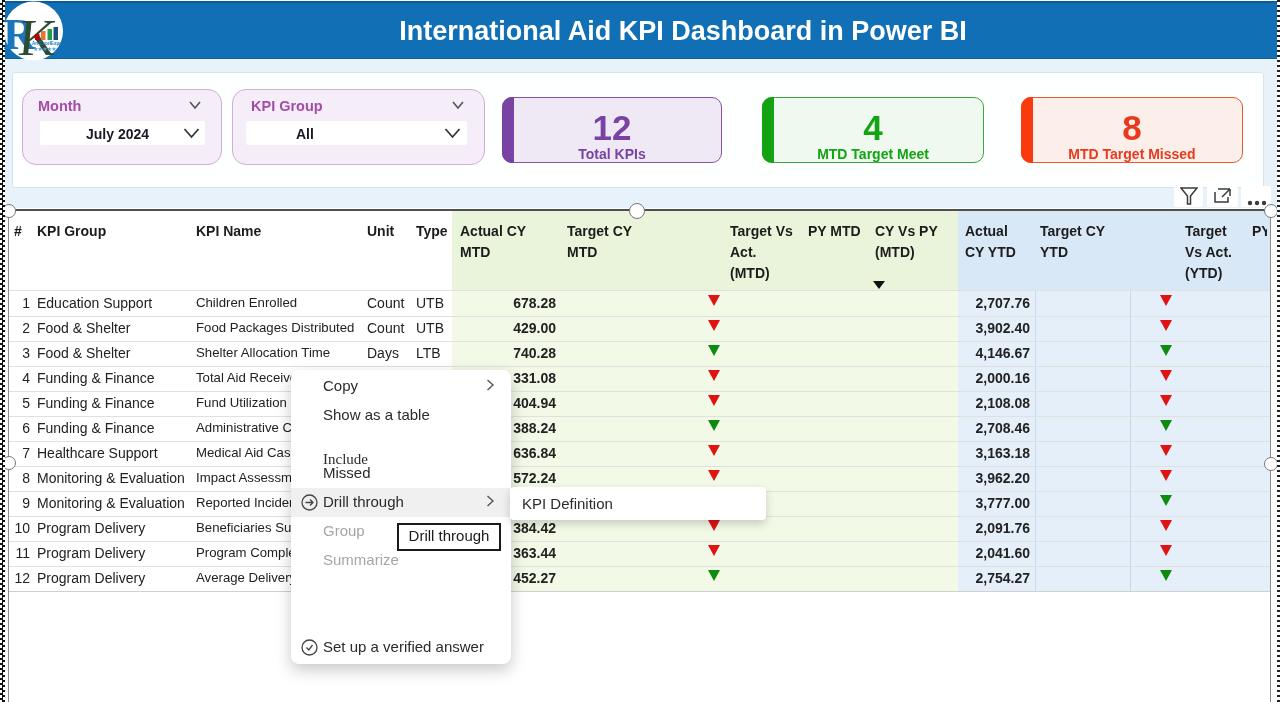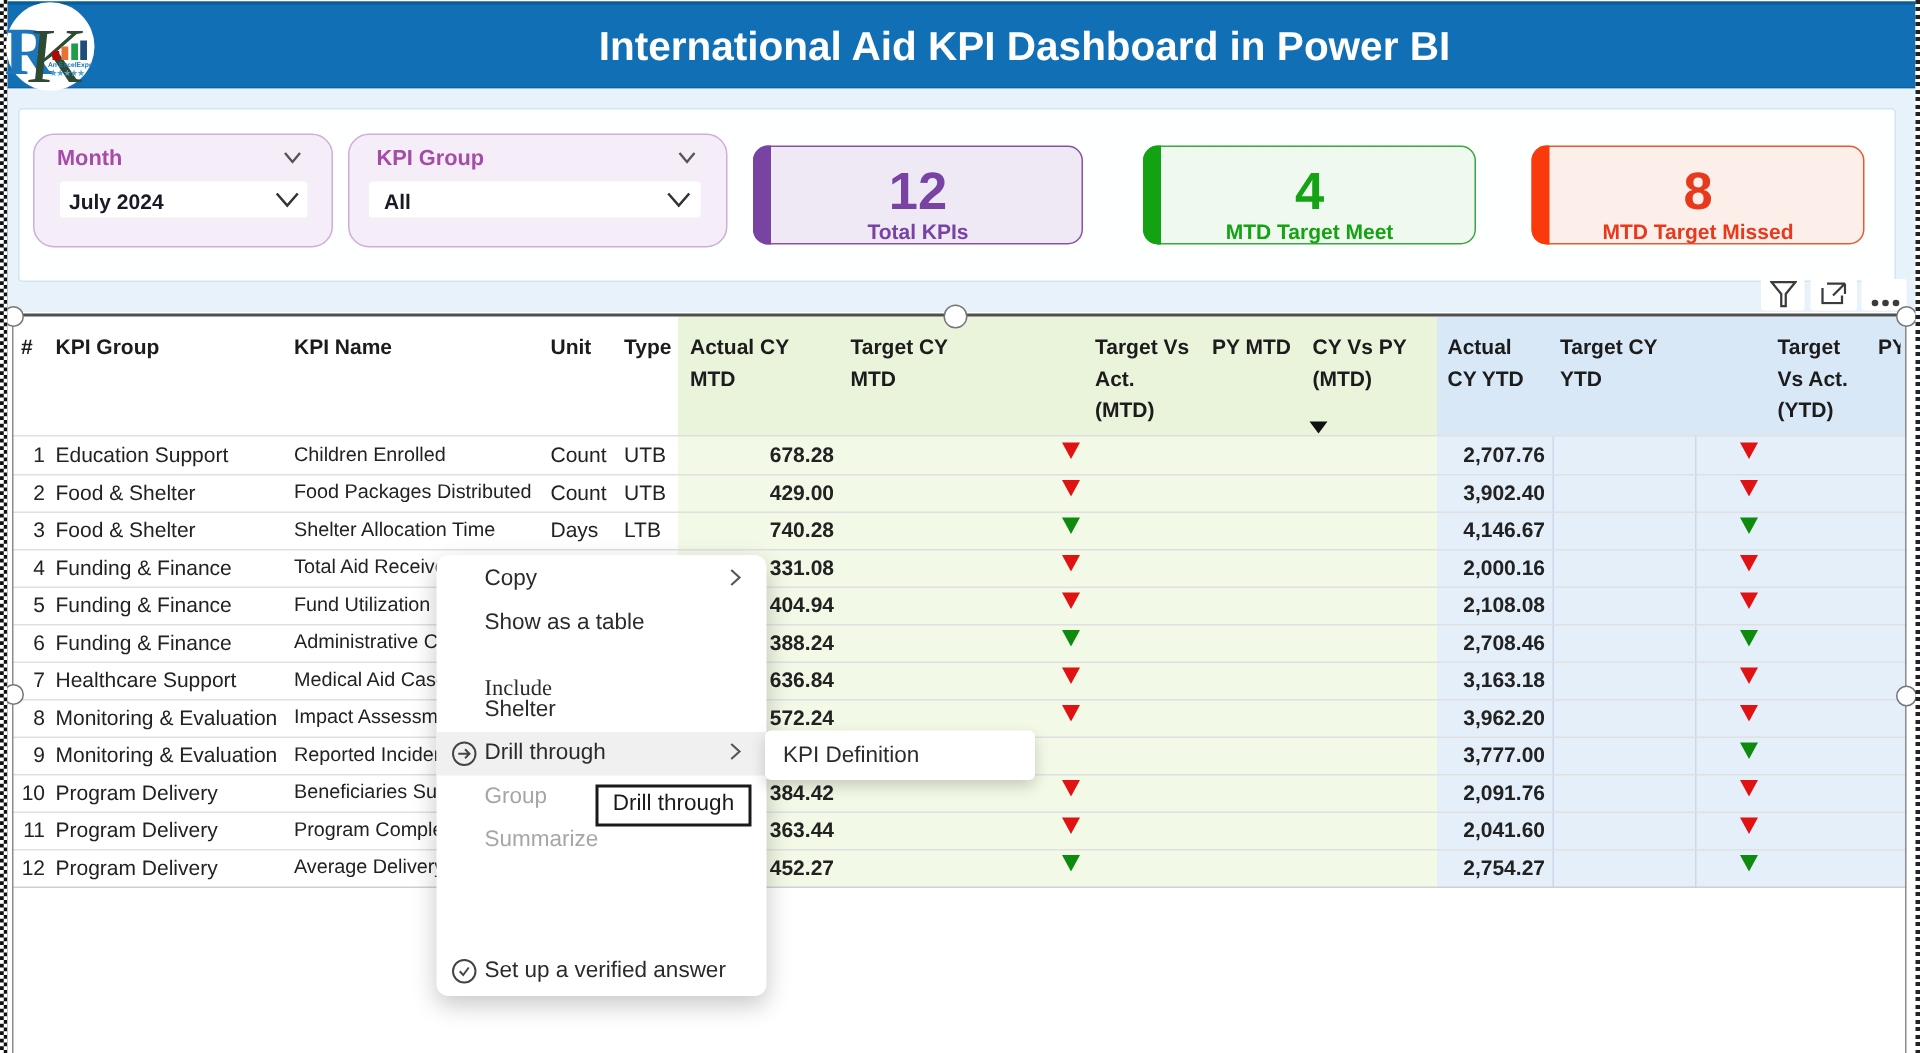--- a/index.html
+++ b/index.html
@@ -19,21 +19,21 @@
   
   #ltblue{left:5px;top:59px;width:1272px;height:149px;background:#E8F2FB;}
   #panel{left:12px;top:72px;width:1250px;height:114px;background:#FEFFFF;
     border:1px solid #D5E4F1;border-radius:3px;}
   
   .slicer{background:#F5EDF7;border:1px solid #CFAEDC;border-radius:14px;}
   #sl1{left:22px;top:89px;width:198px;height:74px;}
   #sl2{left:232px;top:89px;width:251px;height:74px;}
   .sllabel{font-size:14.5px;font-weight:bold;color:#A64CA8;}
   .slbox{position:absolute;background:#fff;border-radius:2px;height:24px;}
-  .slval{font-size:14px;font-weight:bold;color:#1A1A26;}
+  .slval{font-size:14px;font-weight:bold;color:#1A1A26;margin-left:40px;}
   .chev{position:absolute;width:11px;height:11px;}
   .chev svg{display:block;}
   
   .card{border-radius:10px;}
   #card1{left:502px;top:97px;width:218px;height:64px;background:#EFE9F5;border:1px solid #8A50A8;}
   #card1 .accent{background:#7843A3;}
   #card2{left:762px;top:97px;width:220px;height:64px;background:#EFF9EF;border:1px solid #39A83E;}
   #card2 .accent{background:#12A212;}
   #card3{left:1021px;top:97px;width:220px;height:64px;background:#FCEFEA;border:1px solid #E55A31;}
   #card3 .accent{background:#FA3A0C;}
@@ -73,21 +73,21 @@
   
   #menu{left:291px;top:370px;width:220px;height:294px;background:#fff;border-radius:8px;
     box-shadow:0 6px 16px rgba(0,0,0,.22);z-index:50;}
   .mi{position:absolute;left:0;width:220px;height:29px;font-size:15px;color:#2B2B2B;}
   .mi .txt{position:absolute;left:32px;top:5px;}
   .mi .arr{position:absolute;left:195px;top:6px;}
   .mi.gray .txt{color:#A8A6A4;}
   .mi.hl{background:#F0F0F0;}
   #tooltip{left:397px;top:523px;width:100px;background:#fff;border:2px solid #1A1A1A;
     z-index:60;font-size:15px;color:#1A1A1A;text-align:center;line-height:22px;height:24px;}
-  #submenu{left:510px;top:487px;width:180px;height:33px;background:#fff;border-radius:4px;
+  #submenu{left:510px;top:487px;width:256px;height:33px;background:#fff;border-radius:4px;
     box-shadow:0 4px 10px rgba(0,0,0,.18);z-index:55;font-size:15px;color:#2B2B2B;}
   #submenu .txt{position:absolute;left:12px;top:8px;}
 </style>
 </head>
 <body>
 <div class="abs" id="bluebar"></div>
 <div class="abs" id="title">International Aid KPI Dashboard in Power BI</div>
 <div class="abs" id="ltblue"></div>
 <div class="abs" id="panel"></div>
 
@@ -341,21 +341,21 @@
           <path d="M1.5 2 L7 7 L1.5 12" stroke="#555" stroke-width="1.4" fill="none"></path>
         </svg></span>
     </div>
   <div class="mi" style="top:31px;">
       <span class="txt">Show as a table</span>
     </div>
   <div class="mi" style="top:76px;font-family:Liberation Serif, serif;">
       <span class="txt">Include</span>
     </div>
   <div class="mi" style="top:89px;">
-      <span class="txt">Shelter</span>
+      <span class="txt">Missed</span>
     </div>
   <div class="mi hl" style="top:118px;">
       <span style="position:absolute;left:10px;top:6px;"><svg width="17" height="17">
           <circle cx="8.5" cy="8.5" r="7.5" stroke="#444" stroke-width="1.3" fill="none"></circle>
           <path d="M4.5 8.5 H12 M9 5.5 L12 8.5 L9 11.5" stroke="#444" stroke-width="1.3" fill="none"></path>
         </svg></span>
       <span class="txt">Drill through</span>
       <span class="arr"><svg width="9" height="14">
           <path d="M1.5 2 L7 7 L1.5 12" stroke="#555" stroke-width="1.4" fill="none"></path>
         </svg></span>

